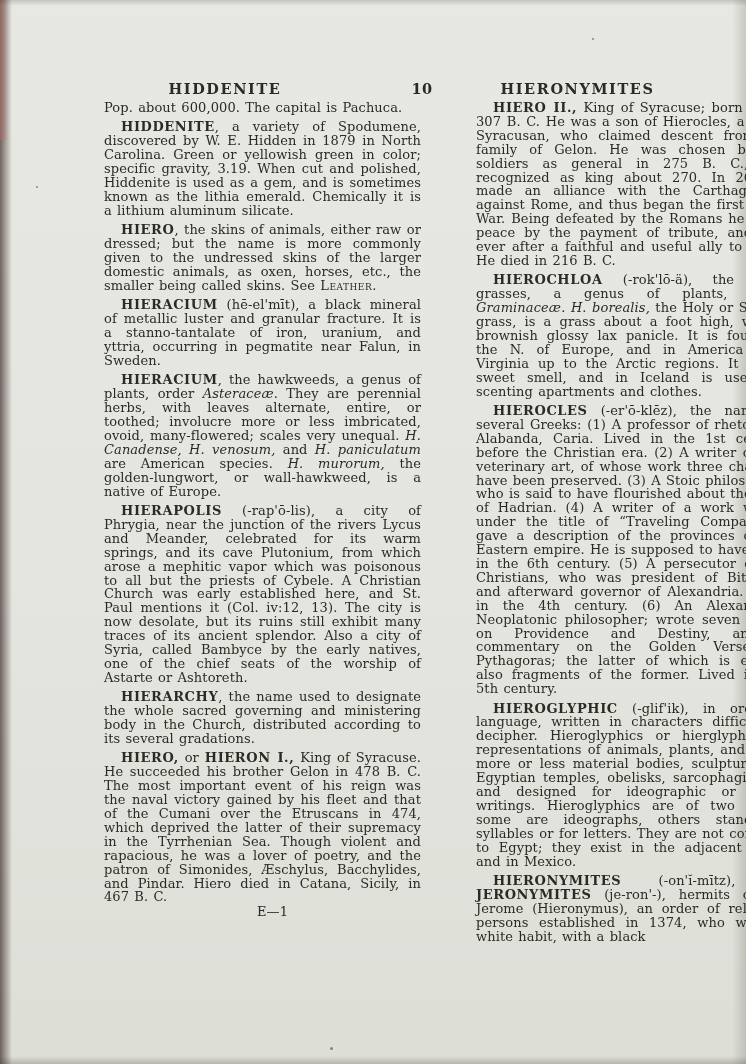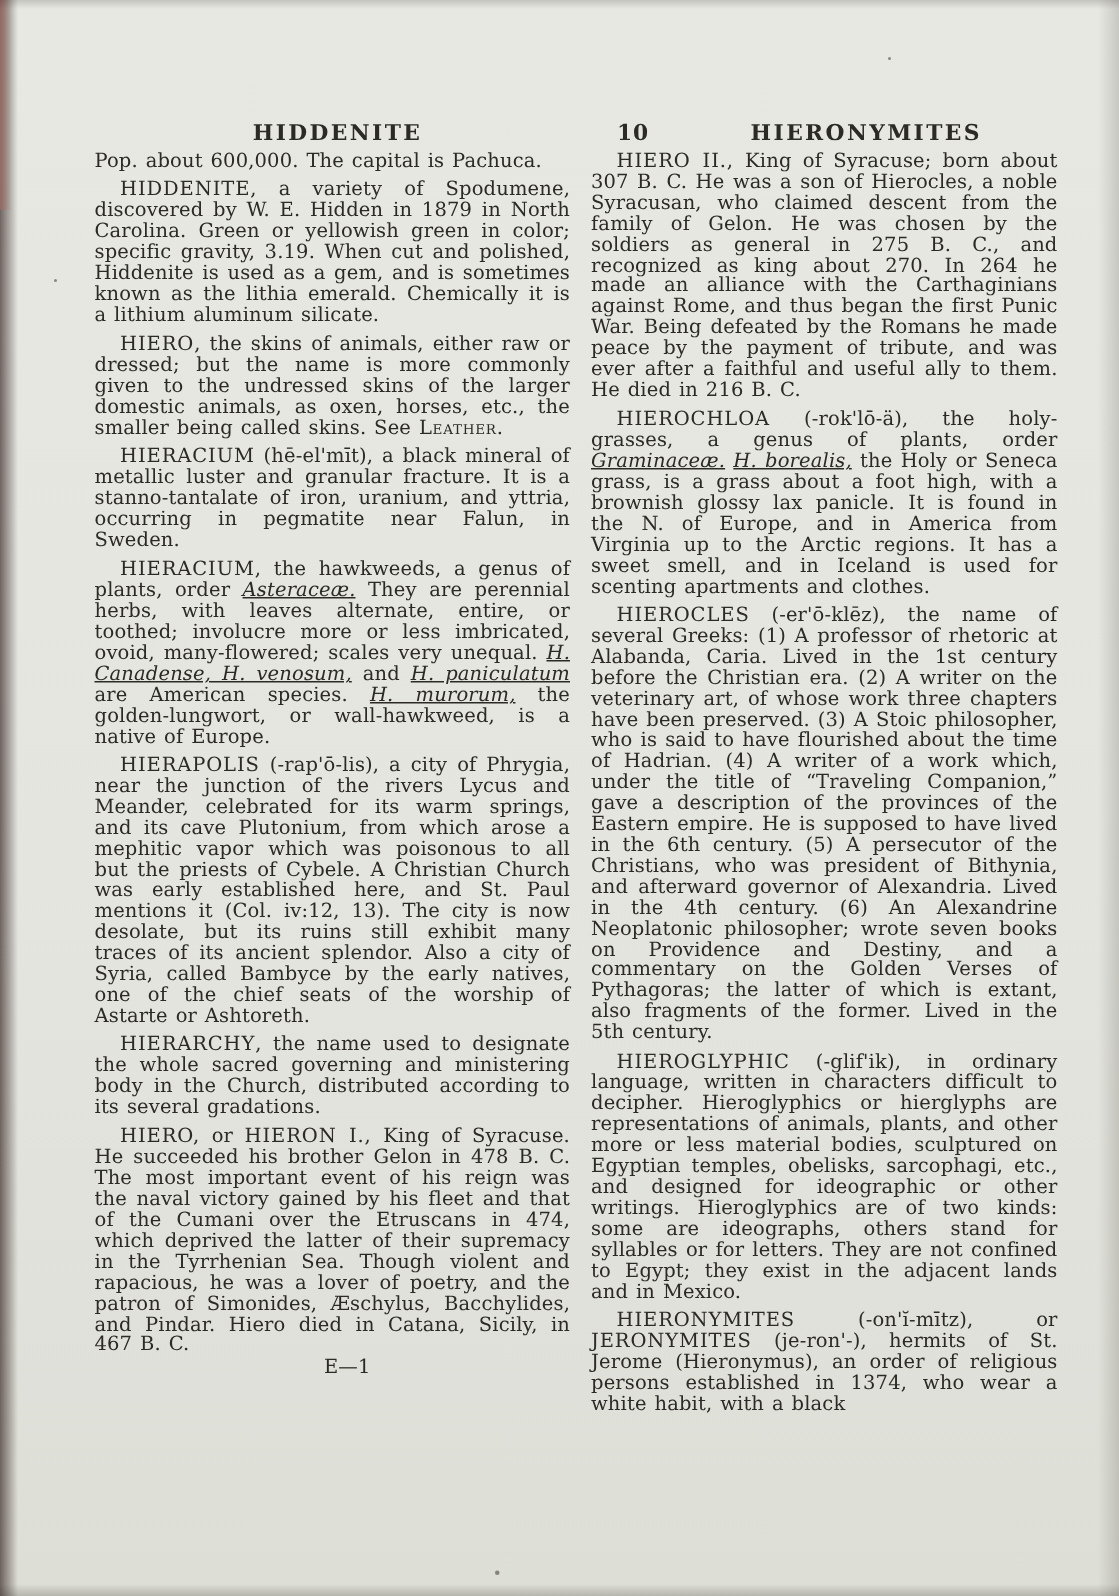--- a/index.html
+++ b/index.html
@@ -32,28 +32,28 @@
   .running-head{position:absolute;top:80px;left:0;right:0;height:18px;
     font-weight:bold;font-size:14.5px;letter-spacing:1.6px;}
   .hw{position:absolute;text-align:center;white-space:nowrap;}
   .hw.gw-left{left:115px;width:220px;}
   .hw.page-num{left:396px;width:52px;letter-spacing:0.5px;}
   .hw.gw-right{left:470px;width:215px;}
 
   
   .cols{position:absolute;top:101px;left:63px;display:flex;gap:14px;}
   .col{width:317px;font-size:13px;line-height:13.9px;text-align:justify;
-    letter-spacing:0.1px;word-spacing:1px;}
+    letter-spacing:0.1px;word-spacing:1px;margin-left:41px;}
   .col.right-col{width:311px;}
   .col p{margin:0;padding-top:5.5px;text-indent:17px;}
   .col p:first-child{padding-top:0;}
   .col p.continuation{text-indent:0;}
   .col p.signature{padding-top:1px;text-indent:20px;text-align:center;}
-  .bold{font-weight:normal;letter-spacing:0.6px;}
-  .italic{font-style:italic;text-decoration:underline;}
+  .bold{font-weight:bold;letter-spacing:0.6px;}
+  .italic{font-style:italic;}
   .smallcaps{font-variant:small-caps;letter-spacing:0.5px;}
   .normal{}
 </style>
 </head>
 <body>
 
 <div class="page">
   <div class="edge-left"></div>
   <div class="edge-left-tint"></div>
   <div class="edge-right"></div>

